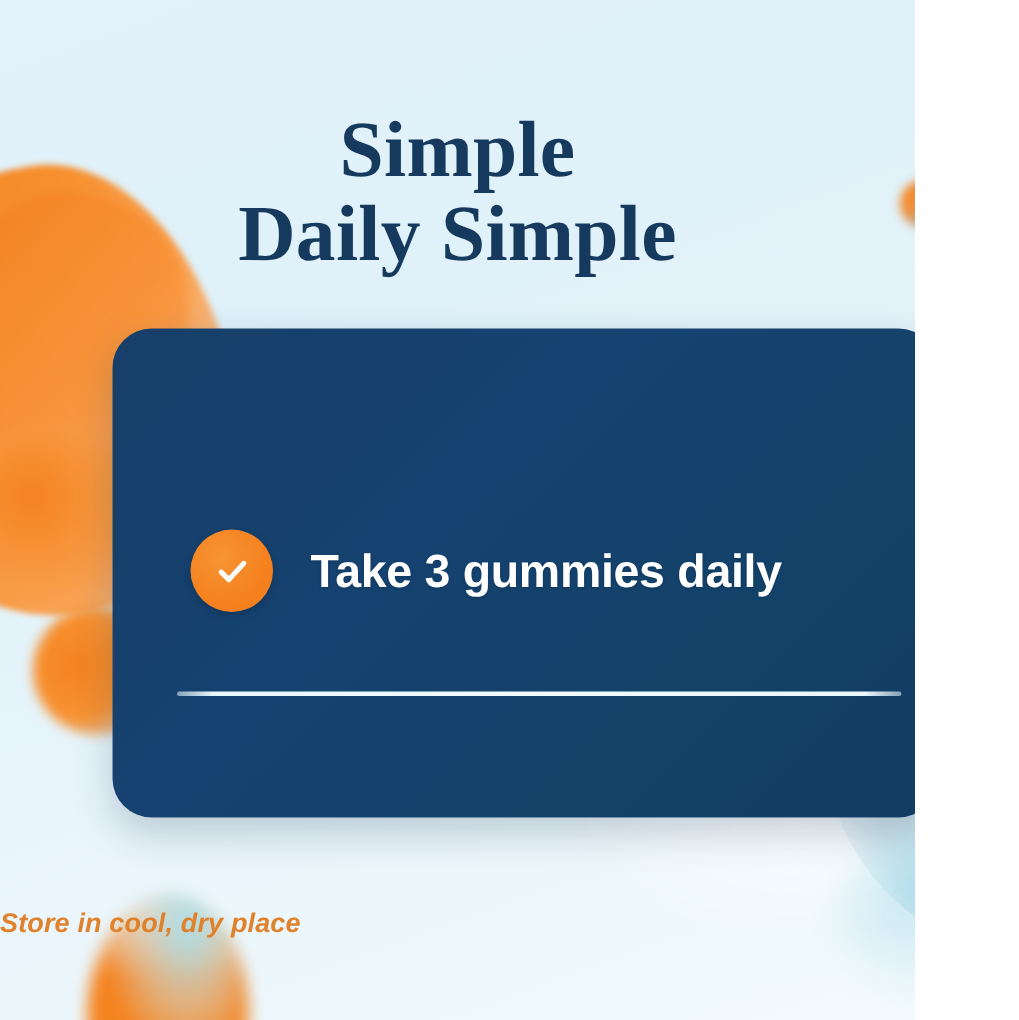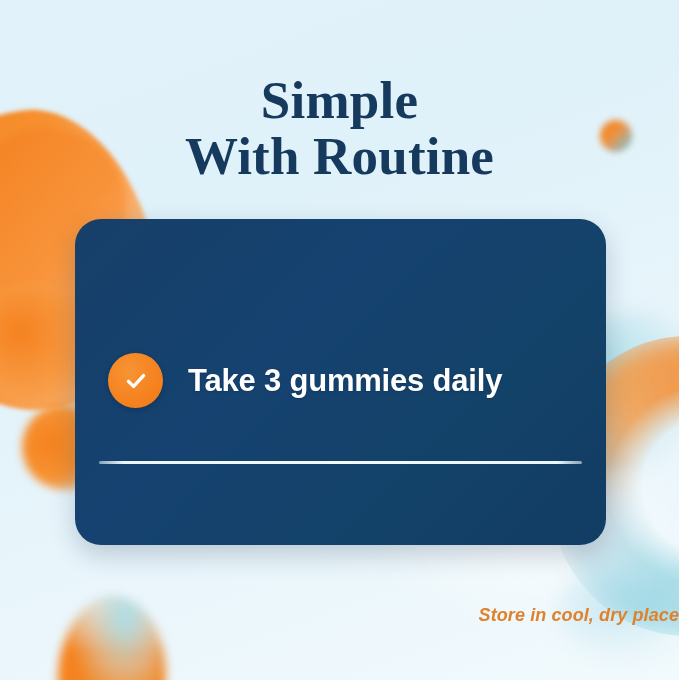--- a/index.html
+++ b/index.html
@@ -8,21 +8,21 @@
   }
   body {
     width: 679px;
     height: 680px;
     overflow: hidden;
     font-family: "Liberation Sans", sans-serif;
   }
 
   #poster {
     position: relative;
-    width: 679px;
+    width: 610px;
     height: 680px;
     overflow: hidden;
     background: linear-gradient(160deg, #e2f2fa 0%, #dff1f9 30%, #e8f5fb 62%, #f2fafd 100%);
   }
 
   
   .bg-layer {
     position: absolute;
     inset: 0;
     overflow: hidden;
@@ -177,20 +177,21 @@
     top: 219px;
     width: 531px;
     height: 326px;
     background: linear-gradient(135deg, #173f69 0%, #154270 38%, #134269 70%, #123c63 100%);
     border-radius: 26px;
     box-shadow: 0 10px 26px rgba(18,46,78,0.22);
     z-index: 4;
     display: flex;
     flex-direction: column;
     justify-content: center;
+    padding-left: 19px;
   }
 
   .row {
     display: flex;
     align-items: center;
     height: 160px;
     padding-left: 33px;
     box-sizing: border-box;
   }
 
@@ -224,21 +225,21 @@
     border-radius: 2px;
     background: linear-gradient(90deg, rgba(225,243,250,0.55) 0%, #e9f6fb 5%, #f1fafd 50%, #e9f6fb 95%, rgba(225,243,250,0.55) 100%);
   }
 
   
   .footnote {
     position: absolute;
     left: 0;
     right: 0;
     top: 605px;
-    text-align: right;
+    text-align: left;
     font-family: "Liberation Sans", sans-serif;
     font-style: italic;
     font-weight: 700;
     font-size: 18px;
     letter-spacing: 0.1px;
     color: #e0812c;
     z-index: 3;
   }
 </style>
 </head>
@@ -254,21 +255,21 @@
     <div class="blob-bottom"></div>
     <div class="dot-topright"></div>
     <div class="ring-right-soft"></div>
     <div class="ring-right"></div>
     <div class="ring-right-bottom"></div>
     <div class="glow-bottom"></div>
   </div>
 
   <h1 class="headline">
     <span>Simple</span>
-    <span class="line2">With Routine</span>
+    <span class="line2">Daily Simple</span>
   </h1>
 
   <div class="card">
 
     <div class="row">
       <span class="check-circle">
         <svg width="30" height="30" viewBox="0 0 30 30" aria-hidden="true">
           <path d="M7.5 15.4 L12.6 20.4 L22.5 9.6" fill="none" stroke="#ffffff" stroke-width="3.4" stroke-linecap="round" stroke-linejoin="round"></path>
         </svg>
       </span>

